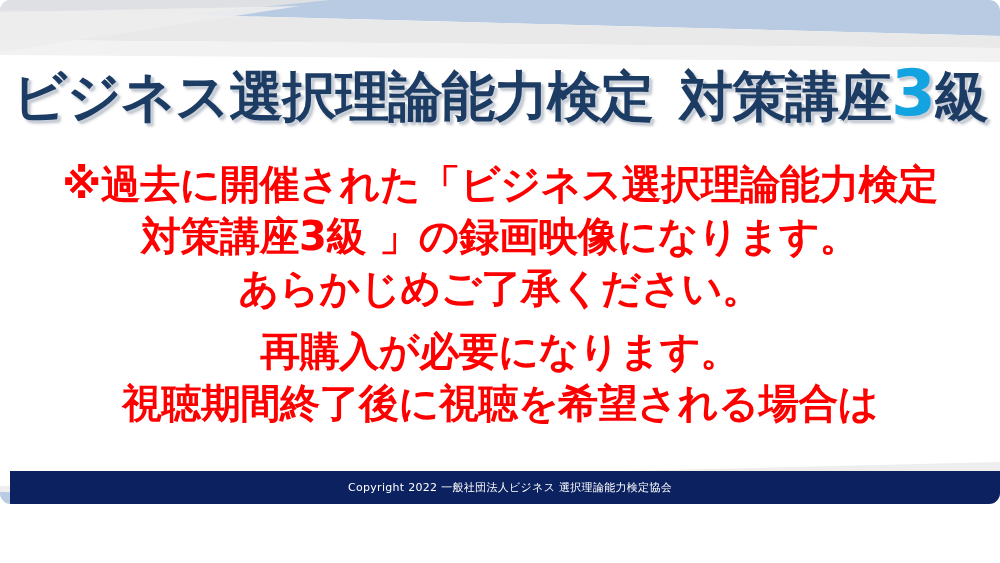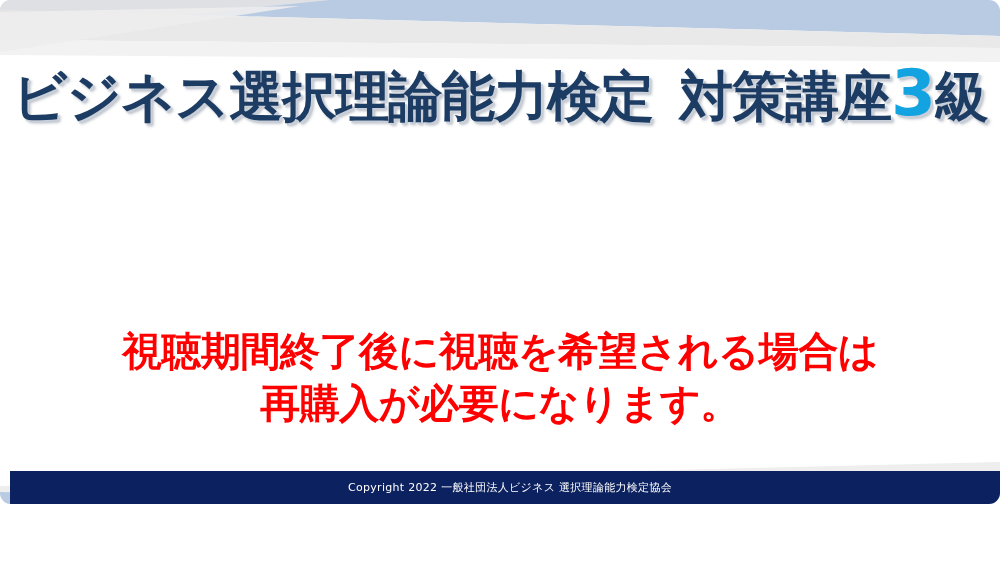--- a/index.html
+++ b/index.html
@@ -127,23 +127,28 @@
     <polygon points="0,500 1000,478 1000,524 0,516" fill="#e6e6e6"></polygon>
 
     <polygon points="0,492 1000,514 1000,530 0,530" fill="#b9cbe3"></polygon>
     <polygon points="0,505 780,521 1000,524 1000,530 0,530" fill="#c3d3e7"></polygon>
   </svg>
 
   <div class="title-wrap">
     <span class="title"><span>ビジネス選択理論能力検定</span><span class="gap"></span><span>対策講座</span><span class="grade-num">3</span><span>級</span></span>
   </div>
 
+  <div class="body-block" id="para-1">
+    <span class="body-line">※過去に開催された「ビジネス選択理論能力検定</span>
+    <span class="body-line">対策講座3級 」の録画映像になります。</span>
+    <span class="body-line">あらかじめご了承ください。</span>
+  </div>
 
   <div class="body-block" id="para-2">
+    <span class="body-line">再購入が必要になります。</span>
     <span class="body-line">視聴期間終了後に視聴を希望される場合は</span>
-    <span class="body-line">再購入が必要になります。</span>
   </div>
 
   <div class="footer-bar">
     <span class="footer-text">Copyright 2022 一般社団法人ビジネス 選択理論能力検定協会</span>
   </div>
 
 </div>
 
 </body></html>

